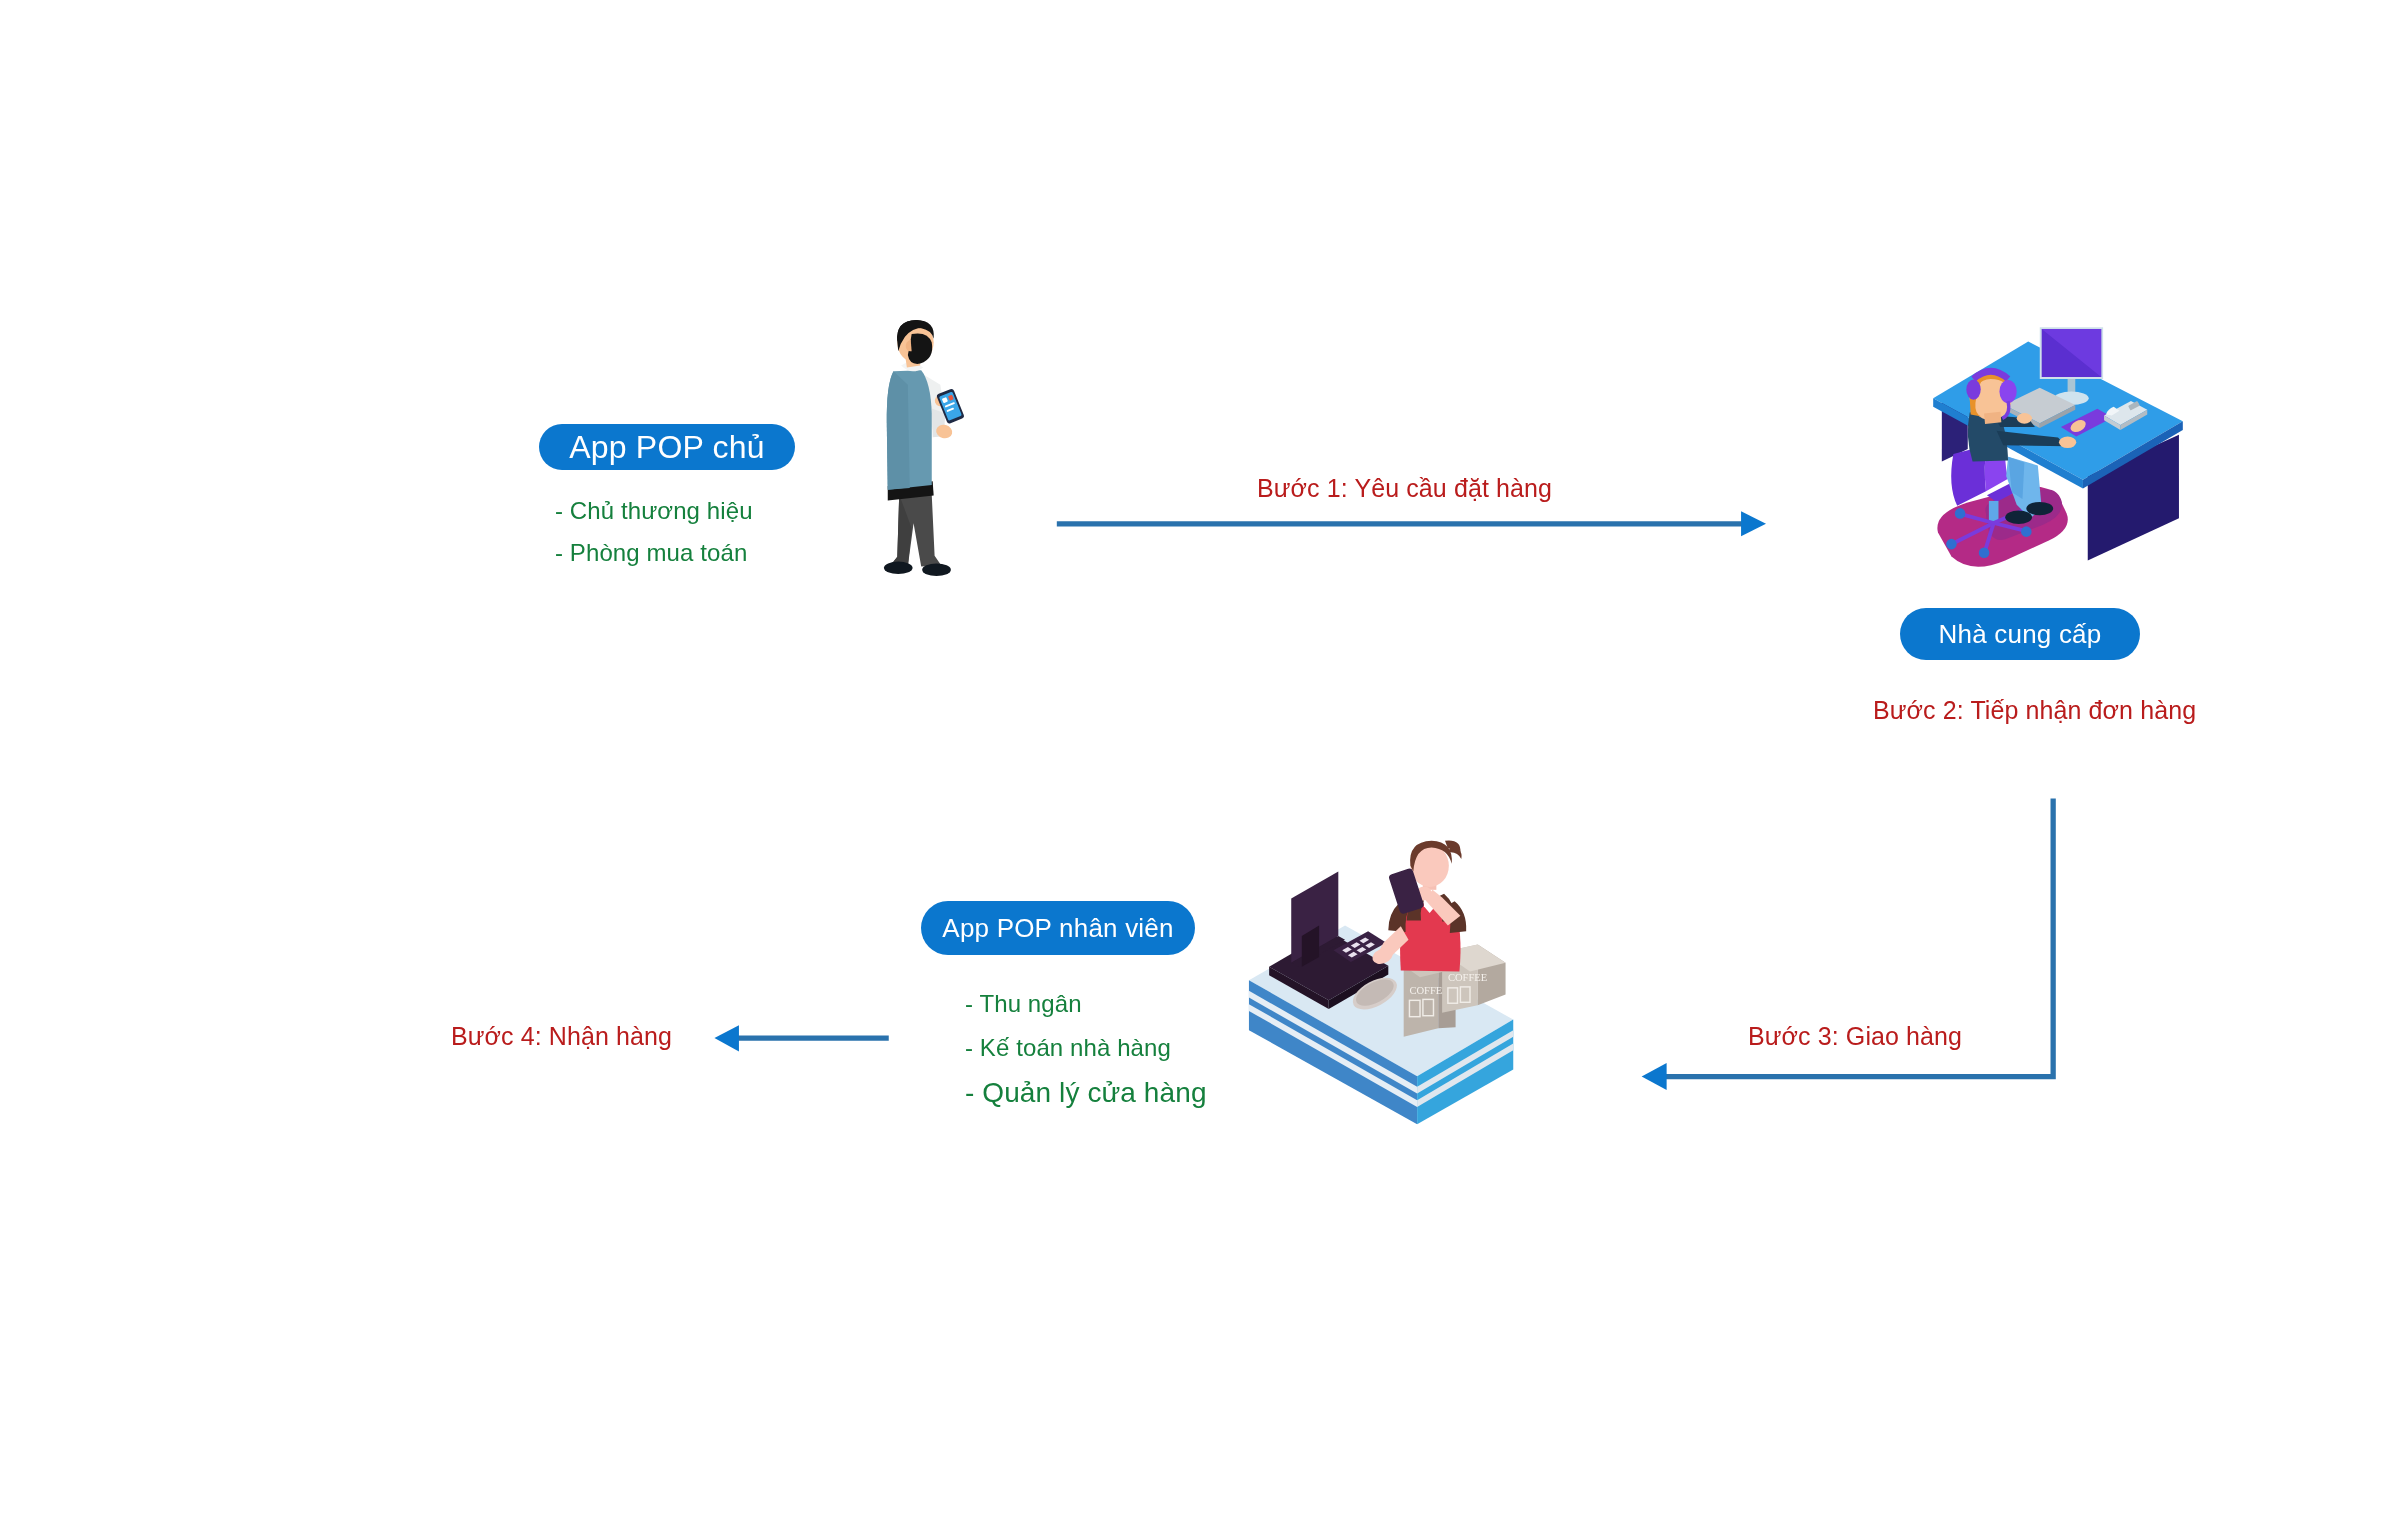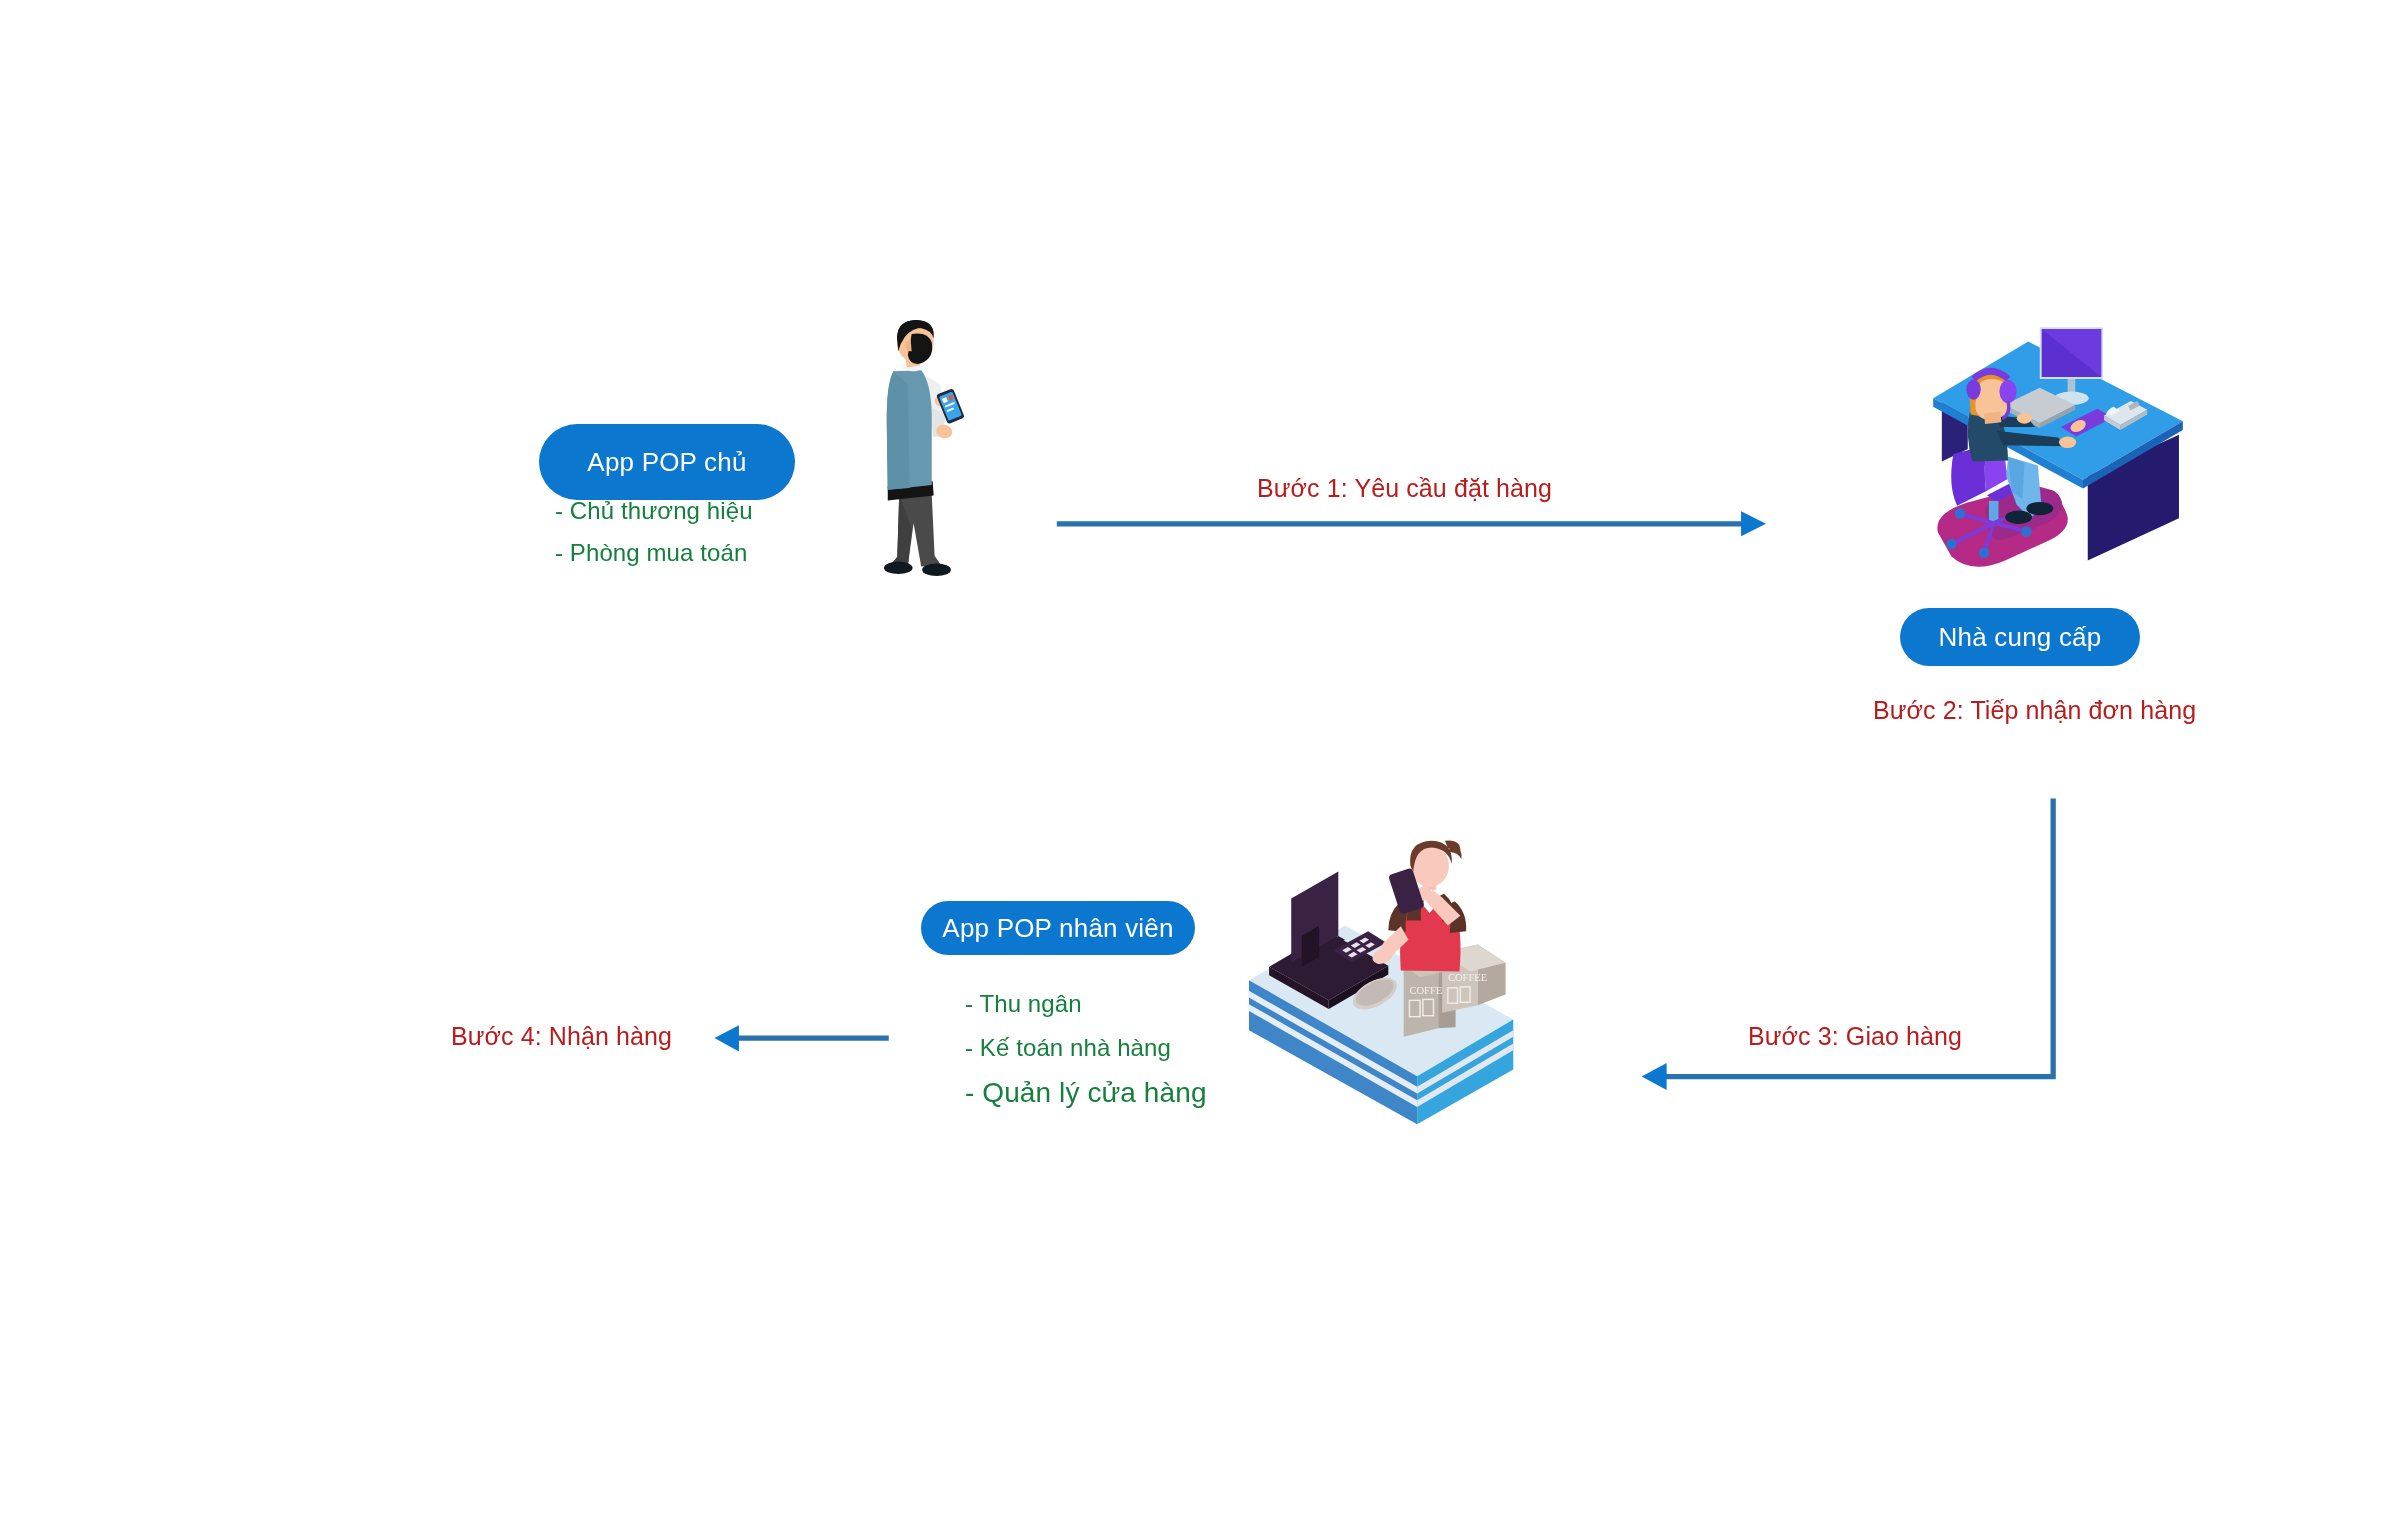--- a/index.html
+++ b/index.html
@@ -72,21 +72,21 @@
       <polyline points="4275,1663 4275,2242 3436,2242" fill="none" stroke="#2a72ad" stroke-width="11"></polyline>
       <polygon points="3418,2242 3470,2214 3470,2270" fill="#0b77ce"></polygon>
     </g>
 
     <g>
       <line x1="1850" y1="2162" x2="1505" y2="2162" stroke="#2a72ad" stroke-width="11"></line>
       <polygon points="1487,2162 1538,2135 1538,2190" fill="#0b77ce"></polygon>
     </g>
   </svg>
 
-  <div class="abs pill" style="left:539px; top:424px; width:256px; height:76px; font-size:26px;">
+  <div class="abs pill" style="left:539px; top:424px; width:256px; height:46px; font-size:32px;">
     <span>App POP chủ</span>
   </div>
 
   <div class="abs list-item" style="left:555px; top:497px; font-size:24px;">- Chủ thương hiệu</div>
   <div class="abs list-item" style="left:555px; top:539px; font-size:24px;">- Phòng mua toán</div>
 
   <svg class="illus" style="left:860px; top:317px;" width="110" height="274" viewBox="0 0 230 570">
 
     <path d="M82 370 L78 500 L62 520 L100 520 L112 430 L128 520 L170 518 L156 498 L150 370 Z" fill="#4a4a4a"></path>
     <path d="M82 370 L78 500 L62 520 L100 520 L108 440 Z" fill="#3f3f3f"></path>
@@ -199,21 +199,21 @@
     <path d="M116 188 Q112 148 150 138 Q132 162 128 200 Q126 222 140 228 L118 224 Z" fill="#e8922a"></path>
 
     <path d="M124 150 Q160 118 196 150" fill="none" stroke="#7a3bdd" stroke-width="14"></path>
     <ellipse cx="196" cy="176" rx="18" ry="24" fill="#8a44ef"></ellipse>
     <ellipse cx="124" cy="172" rx="15" ry="21" fill="#7a3bdd"></ellipse>
     <path d="M196 196 Q202 224 184 232" fill="none" stroke="#7a3bdd" stroke-width="7"></path>
 
     <path d="M146 222 L180 218 L182 240 L148 244 Z" fill="#f0b383"></path>
   </svg>
 
-  <div class="abs pill" style="left:1900px; top:608px; width:240px; height:58px; font-size:26px;">
+  <div class="abs pill" style="left:1900px; top:608px; width:240px; height:52px; font-size:26px;">
     <span>Nhà cung cấp</span>
   </div>
 
   <div class="abs label" style="left:1861px; top:696px; font-size:25px;margin-left:12px;">Bước 2: Tiếp nhận đơn hàng</div>
 
   <div class="abs pill" style="left:921px; top:901px; width:274px; height:54px; font-size:26px;">
     <span>App POP nhân viên</span>
   </div>
 
   <div class="abs list-item" style="left:965px; top:990px; font-size:24px;">- Thu ngân</div>

